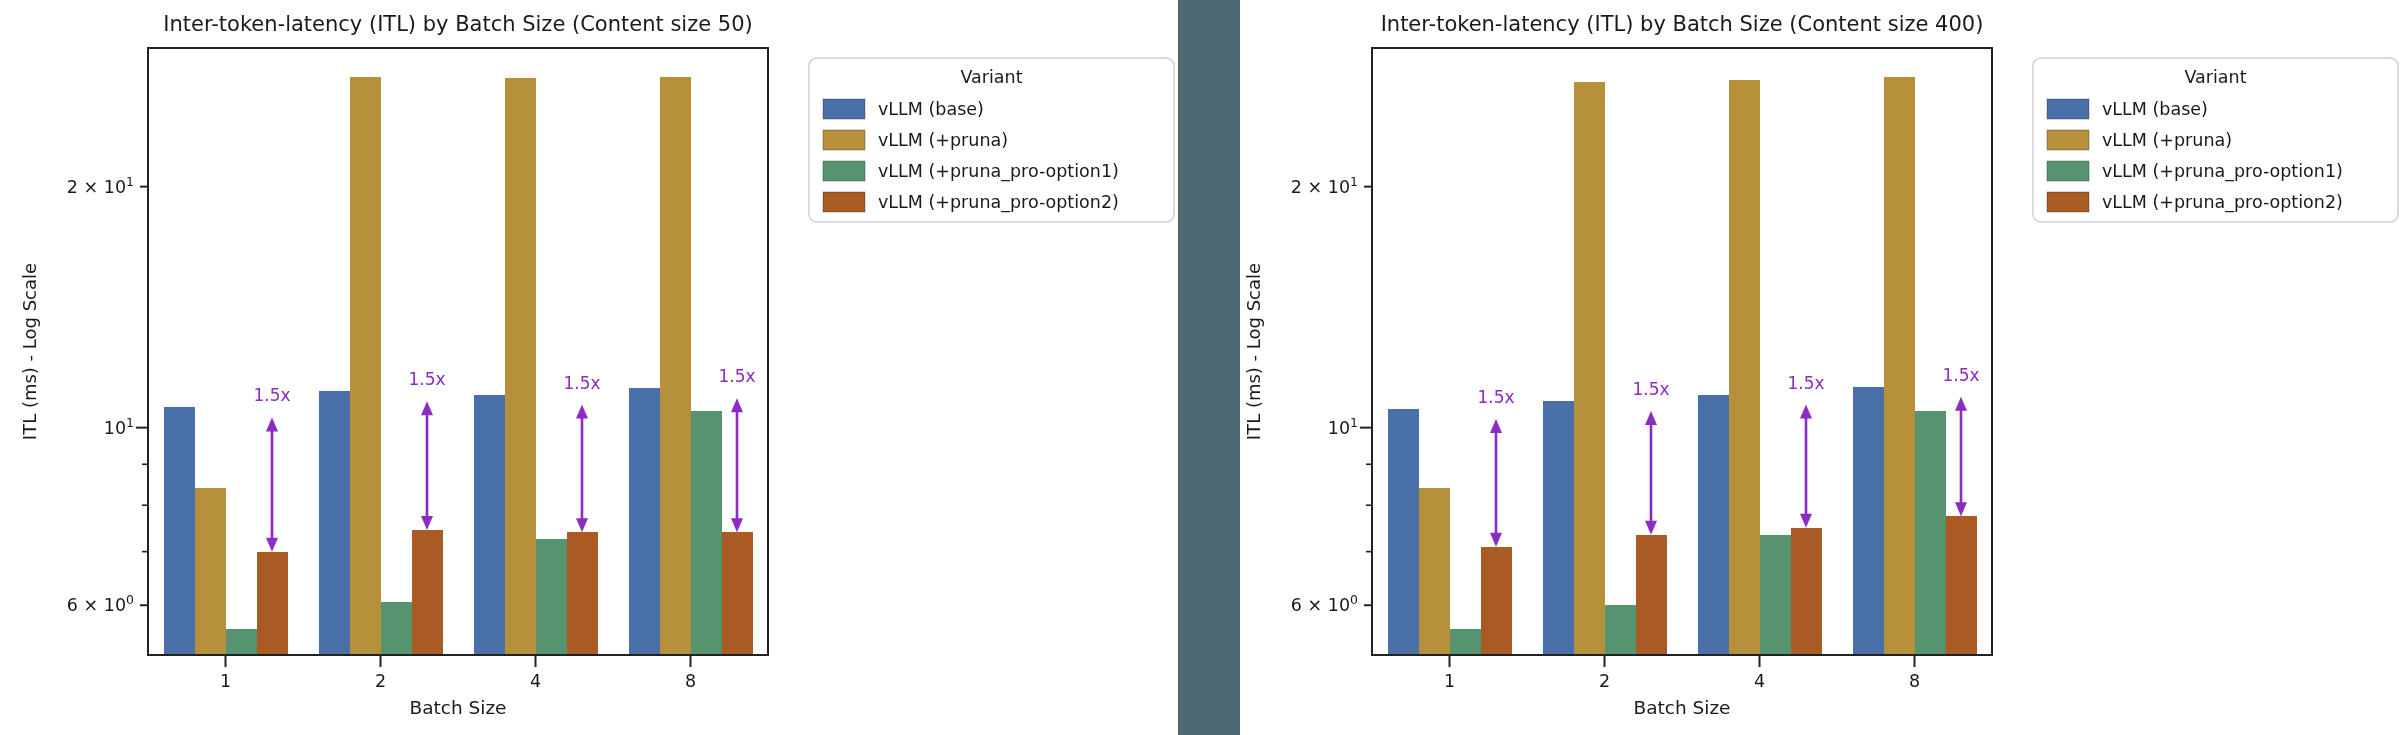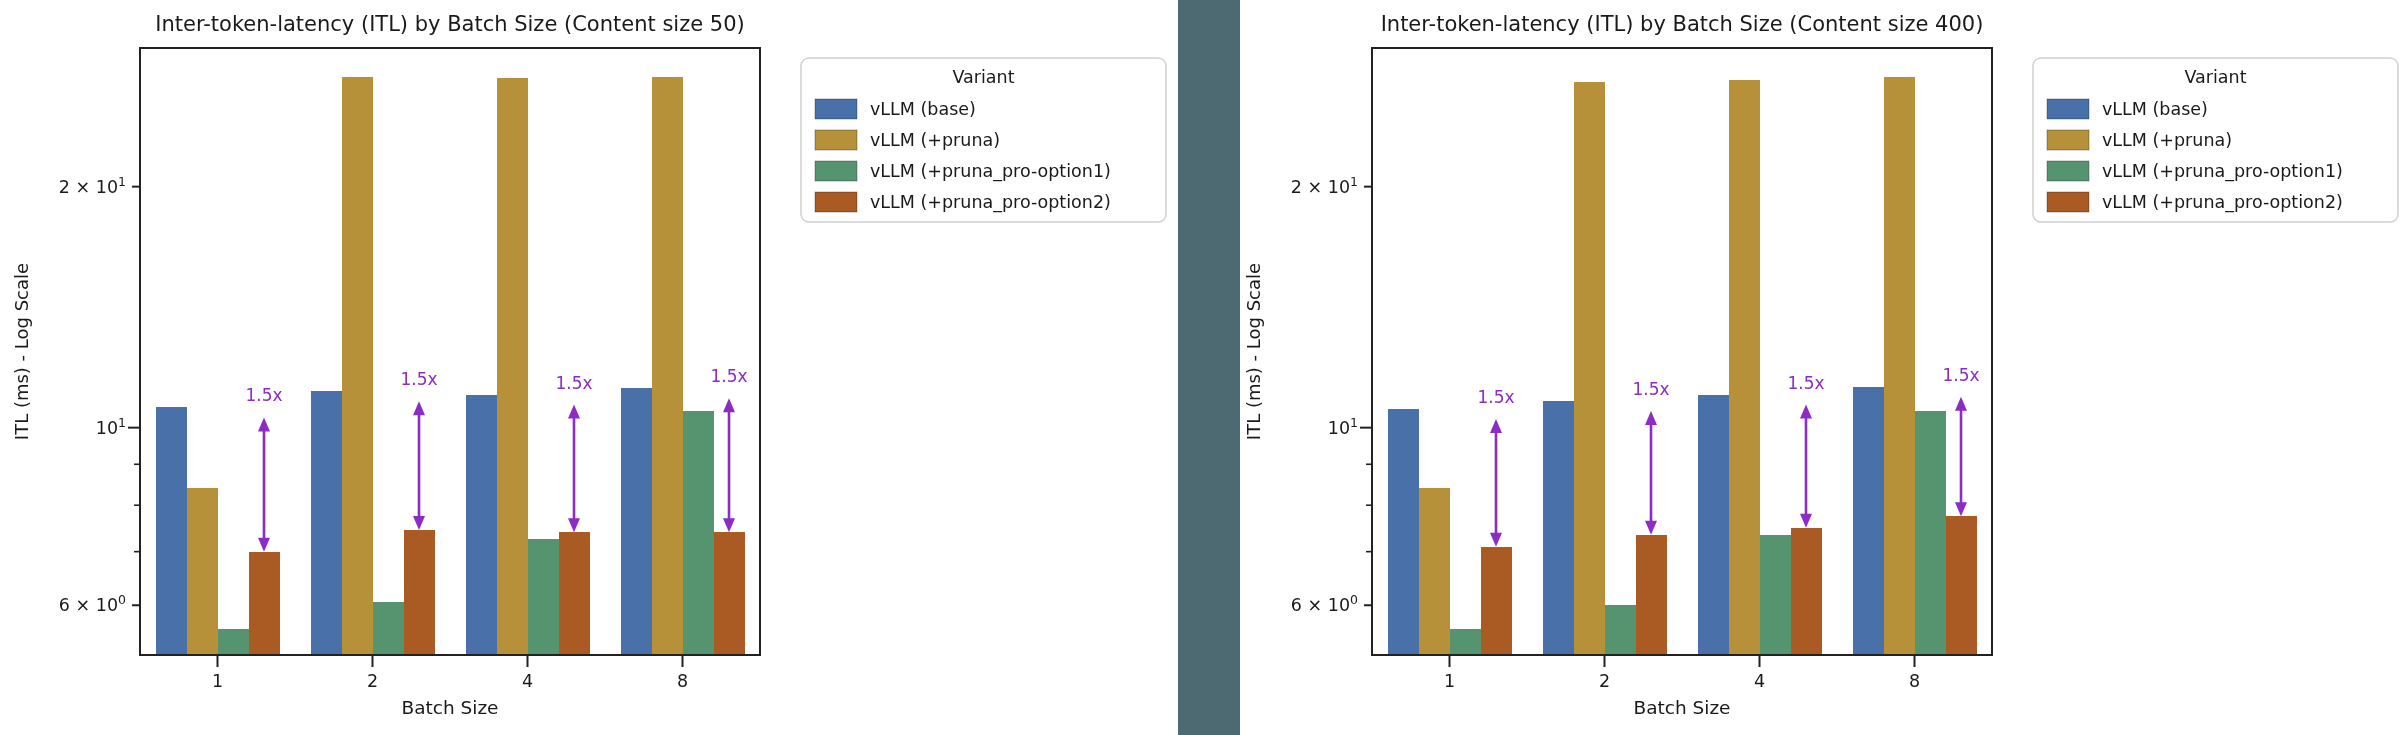--- a/index.html
+++ b/index.html
@@ -1,21 +1,21 @@
 <!DOCTYPE html>
 <html><head>
 <meta charset="utf-8">
 <style>
   html,body{margin:0;padding:0;}
   body{
     width:2408px;height:735px;position:relative;background:#ffffff;
     font-family:"DejaVu Sans", sans-serif;overflow:hidden;
   }
   .figure{position:absolute;top:0;height:735px;background:#ffffff;}
-  #fig-0{left:8px;width:1018px;}
+  #fig-0{left:16px;width:1018px;}
   #fig-1{left:1240px;width:1304px;}
   .divider{position:absolute;left:1178px;top:0;width:62px;height:735px;background:#4d6a72;}
   svg{display:block;}
 </style>
 </head>
 <body style="background: rgb(255, 255, 255);">
 
 <section class="figure" id="fig-0">
   <svg id="chart-svg-0" width="1178" height="735" viewBox="0 0 1178 735">
       <text x="442" y="31" text-anchor="middle" font-size="21" fill="#1a1a1a" font-family="&quot;DejaVu Sans&quot;, sans-serif">Inter-token-latency (ITL) by Batch Size (Content size 50)</text>

